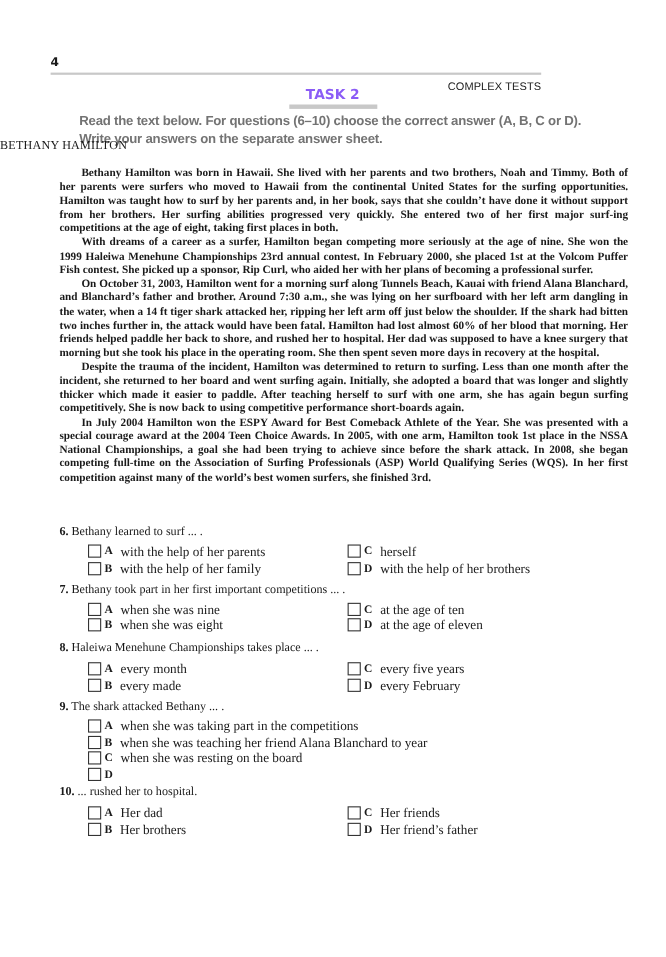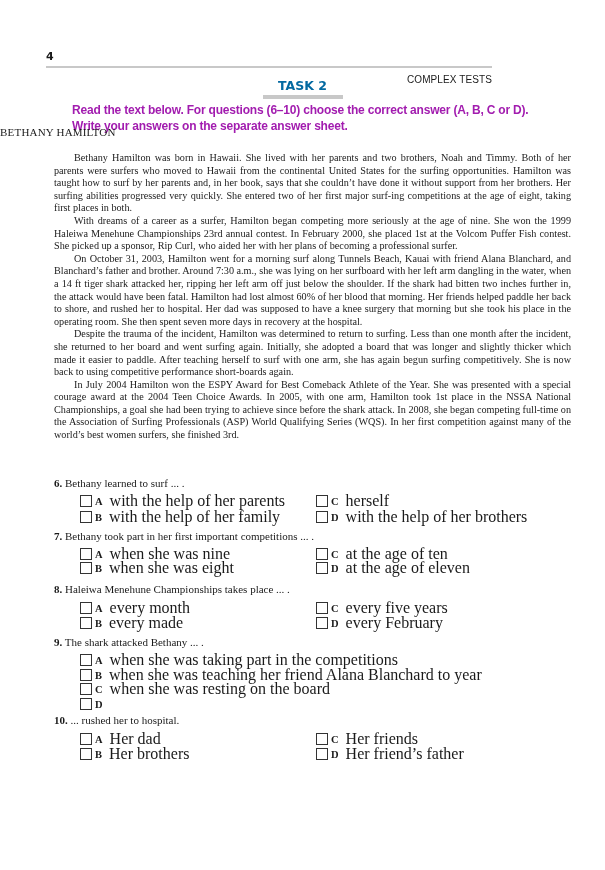--- a/index.html
+++ b/index.html
@@ -2,39 +2,39 @@
 <html><head>
 <meta charset="utf-8">
 <style>
   html, body { margin: 0; padding: 0; background: #ffffff; }
   body { width: 605px; height: 870px; position: relative; overflow: hidden; color: #1a1a1a; }
   .page { position: absolute; left: 0; top: 0; width: 605px; height: 870px; }
   .page-num { position: absolute; left: 46px; top: 50px; font: bold 11px "DejaVu Sans", sans-serif; color: #1a1a1a; }
   .running-head { position: absolute; right: 113px; top: 50px; font: 10px "Liberation Sans", sans-serif; color: #1a1a1a; letter-spacing: 0.1px; margin-top: 24px; }
   .header-rule { position: absolute; left: 46px; top: 66px; width: 446px; height: 2px; background: #c8c8c8; }
 
-  .task-title { position: absolute; left: 0; width: 605px; top: 78px; text-align: center; font: bold 12.5px "DejaVu Sans", sans-serif; color: #0369a1; }
+  .task-title { position: absolute; left: 0; width: 605px; top: 78px; text-align: center; font: bold 12.5px "DejaVu Sans", sans-serif; color: #8b5cf6; }
   .task-underline { position: absolute; left: 263px; top: 95px; width: 80px; height: 4px; background: #c8c8c8; }
 
-  .instructions { position: absolute; left: 72px; top: 102px; width: 500px; font: bold 12px "Liberation Sans", sans-serif; line-height: 16px; color: #a21caf; letter-spacing: -0.2px; }
+  .instructions { position: absolute; left: 72px; top: 102px; width: 500px; font: bold 12px "Liberation Sans", sans-serif; line-height: 16px; color: #737373; letter-spacing: -0.2px; }
   .instructions div { white-space: nowrap; }
 
   .story-title { position: absolute; left: 0; width: 605px; top: 126px; text-align: left; font: 11px "Liberation Serif", serif; color: #1a1a1a; letter-spacing: 0.2px; }
 
   .passage { position: absolute; left: 54px; top: 152px; width: 517px; font: 10.2px "Liberation Serif", serif; line-height: 12.6px; color: #1a1a1a; text-align: justify; }
-  .passage p { margin: 0; text-indent: 20px; }
+  .passage p { margin: 0; text-indent: 20px; font-weight: bold; }
 
   .questions { position: absolute; left: 54px; top: 477px; width: 520px; font: 10.5px "Liberation Serif", serif; color: #1a1a1a; }
   .question { position: absolute; left: 0; width: 520px; }
   .q-stem { position: absolute; left: 0; top: 0; white-space: nowrap; font-size: 11px; }
   .q-num { font-weight: bold; }
   .option { position: absolute; height: 14px; white-space: nowrap; display: flex; align-items: center; cursor: pointer; }
   .checkbox { width: 12px; height: 12px; border: 1px solid #333; box-sizing: border-box; margin-right: 3px; background: #fff; flex: 0 0 auto; }
   .opt-letter { font-weight: bold; margin-right: 7px; font-size: 10.5px; }
-  .opt-text { font-size: 16px; font-family: Liberation Serif, serif; }
+  .opt-text { font-size: 12px; font-family: Liberation Serif, serif; }
 </style>
 </head>
 <body>
 
 <div class="page">
 
   <span class="page-num">4</span>
   <span class="running-head">COMPLEX TESTS</span>
   <div class="header-rule"></div>
 

